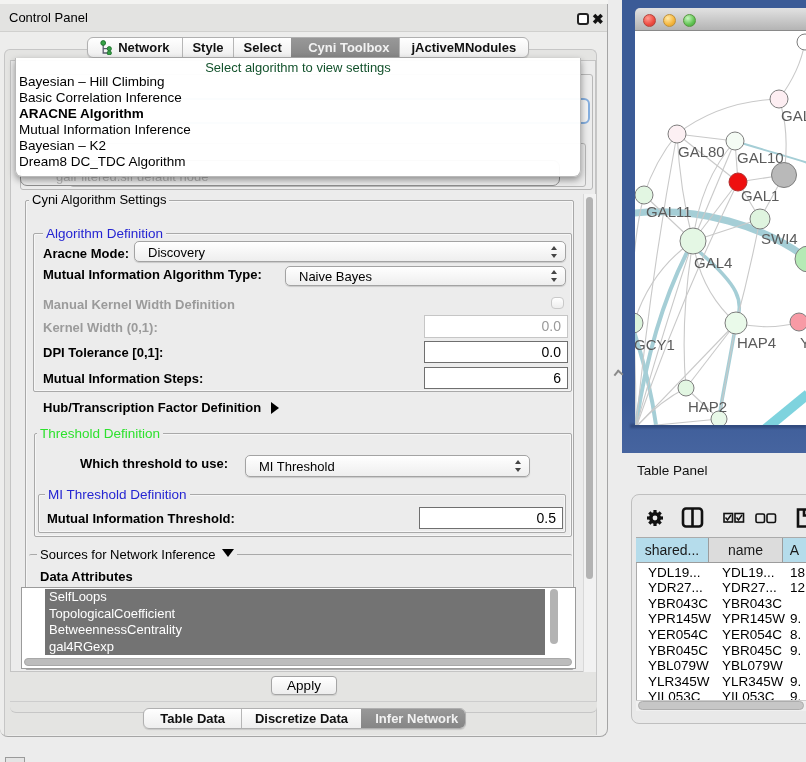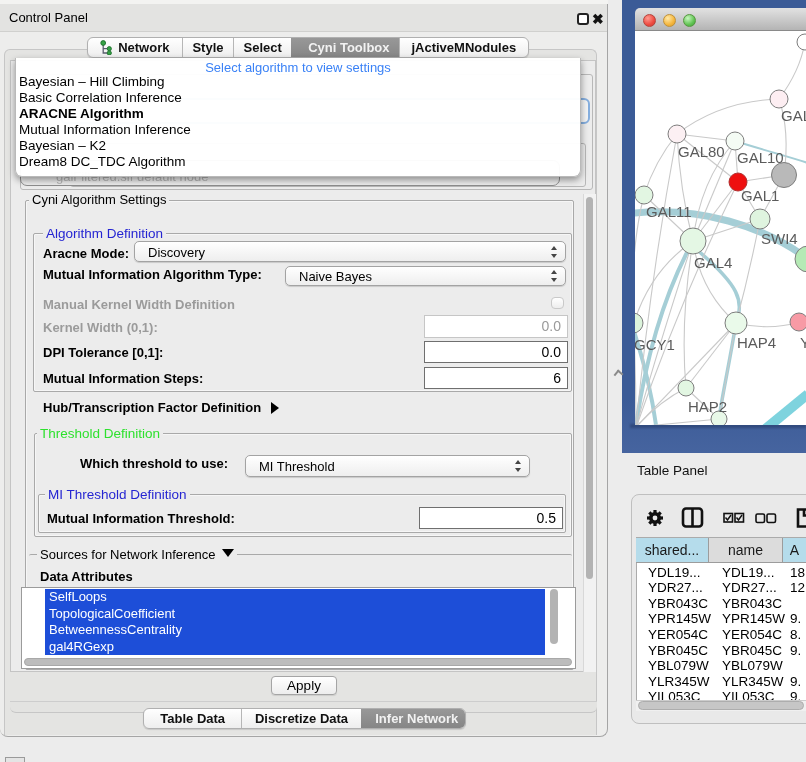--- a/index.html
+++ b/index.html
@@ -39,25 +39,25 @@
 .combo .ct { position:absolute; left:13px; top:50%; transform:translateY(-50%); }
 .combo .arr { position:absolute; right:7px; top:50%; width:7px; height:12px; transform:translateY(-50%); }
 .arr::before { content:""; position:absolute; left:0; top:0; border:3.5px solid transparent; border-bottom:4.5px solid #444; border-top:none; }
 .arr::after { content:""; position:absolute; left:0; bottom:0; border:3.5px solid transparent; border-top:4.5px solid #444; border-bottom:none; }
 
 .field { position:absolute; background:#fff; border:1px solid #6f6f6f; font-size:14px; color:#000; text-align:right; padding-right:6px; line-height:20px; }
 .field.dis { border:1px solid #c6c6c6; color:#9a9a9a; }
 
 
 #popup { left:15px; top:58px; width:566px; height:119px; background:rgba(255,255,255,0.97); border:1px solid #b9b9b9; border-top:none; border-radius:0 0 7px 7px; box-shadow:0 3px 7px rgba(0,0,0,0.4); }
-#popup .ph { position:absolute; top:2px; left:0; width:100%; text-align:center; font-size:13px; color:#3b82f6; }
+#popup .ph { position:absolute; top:2px; left:0; width:100%; text-align:center; font-size:13px; color:#14532d; }
 #popup .it { position:absolute; left:3px; font-size:13.5px; color:#000; white-space:nowrap; }
 
 
-#datalist { left:45px; top:589px; width:500px; height:66px; background:#1d4ed8; }
+#datalist { left:45px; top:589px; width:500px; height:66px; background:#737373; }
 #datalist div { font-size:13px; color:#fff; padding-left:4px; line-height:16.5px; }
 
 
 .sbv { position:absolute; background:#b3b3b3; border-radius:5px; }
 
 
 #applybtn { left:271px; top:676px; width:66px; height:19px; background:linear-gradient(#ffffff,#ededed); border:1px solid #a5a5a5; border-radius:4px; text-align:center; font-size:13.5px; color:#000; line-height:17px; box-shadow:0 1px 1px rgba(0,0,0,0.1); }
 
 
 #bluebg { left:622px; top:0; width:184px; height:453px; background:linear-gradient(180deg,#3b5b97 0%,#3b5b97 88%,#46649f 100%); }

